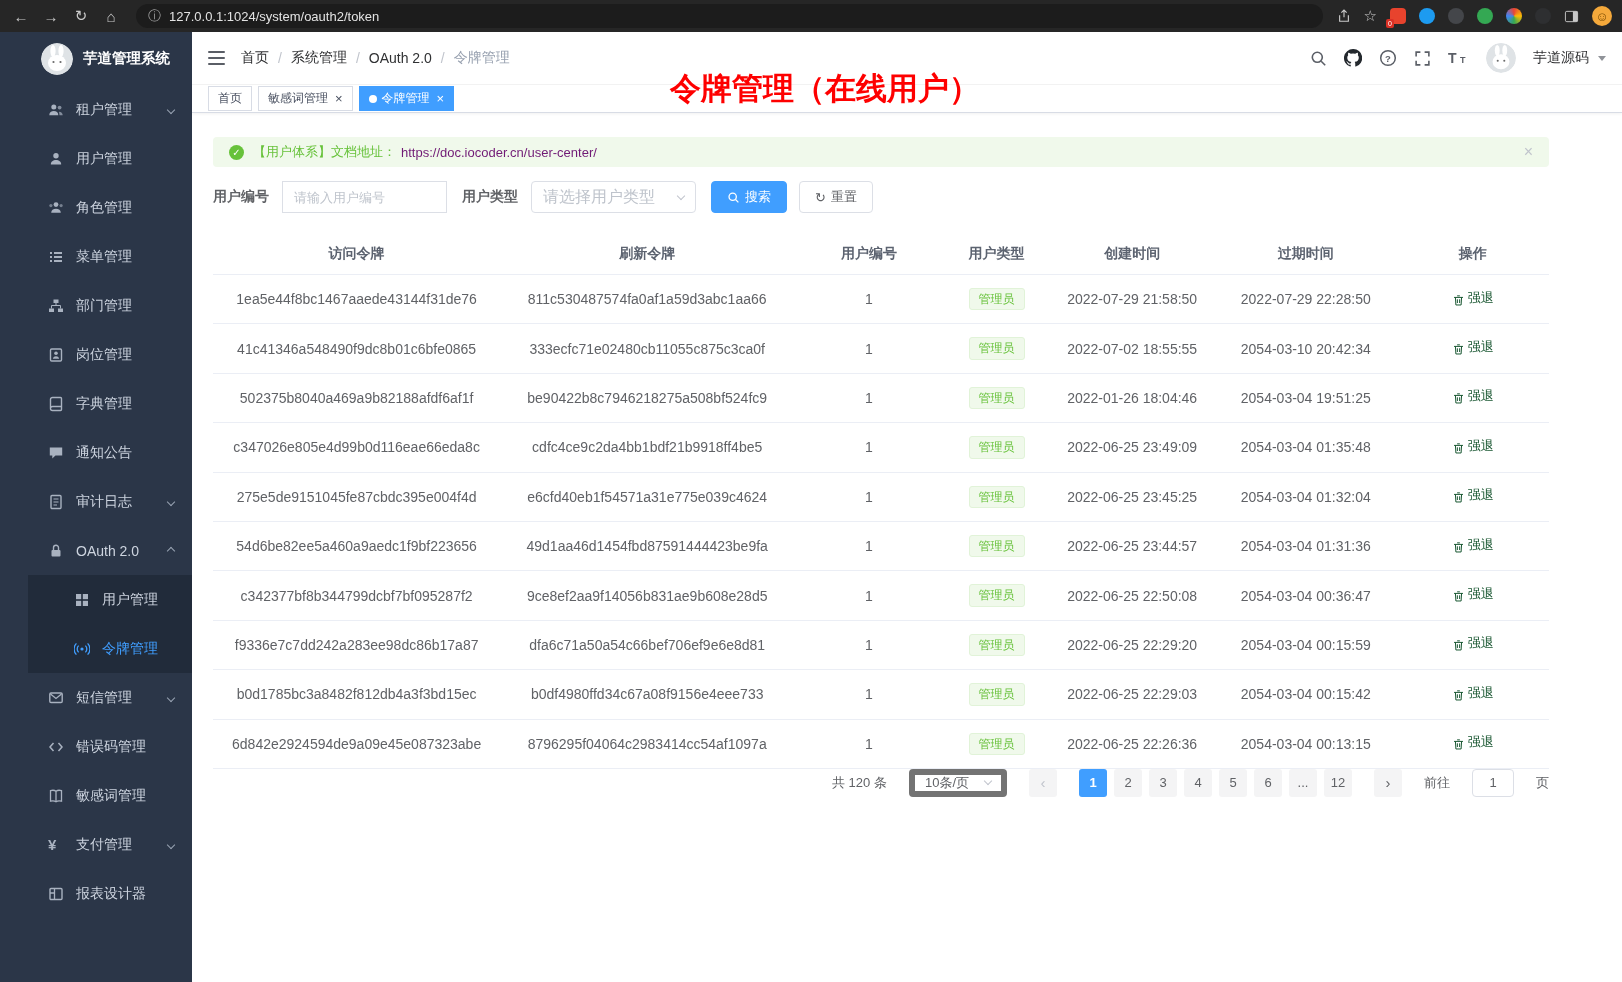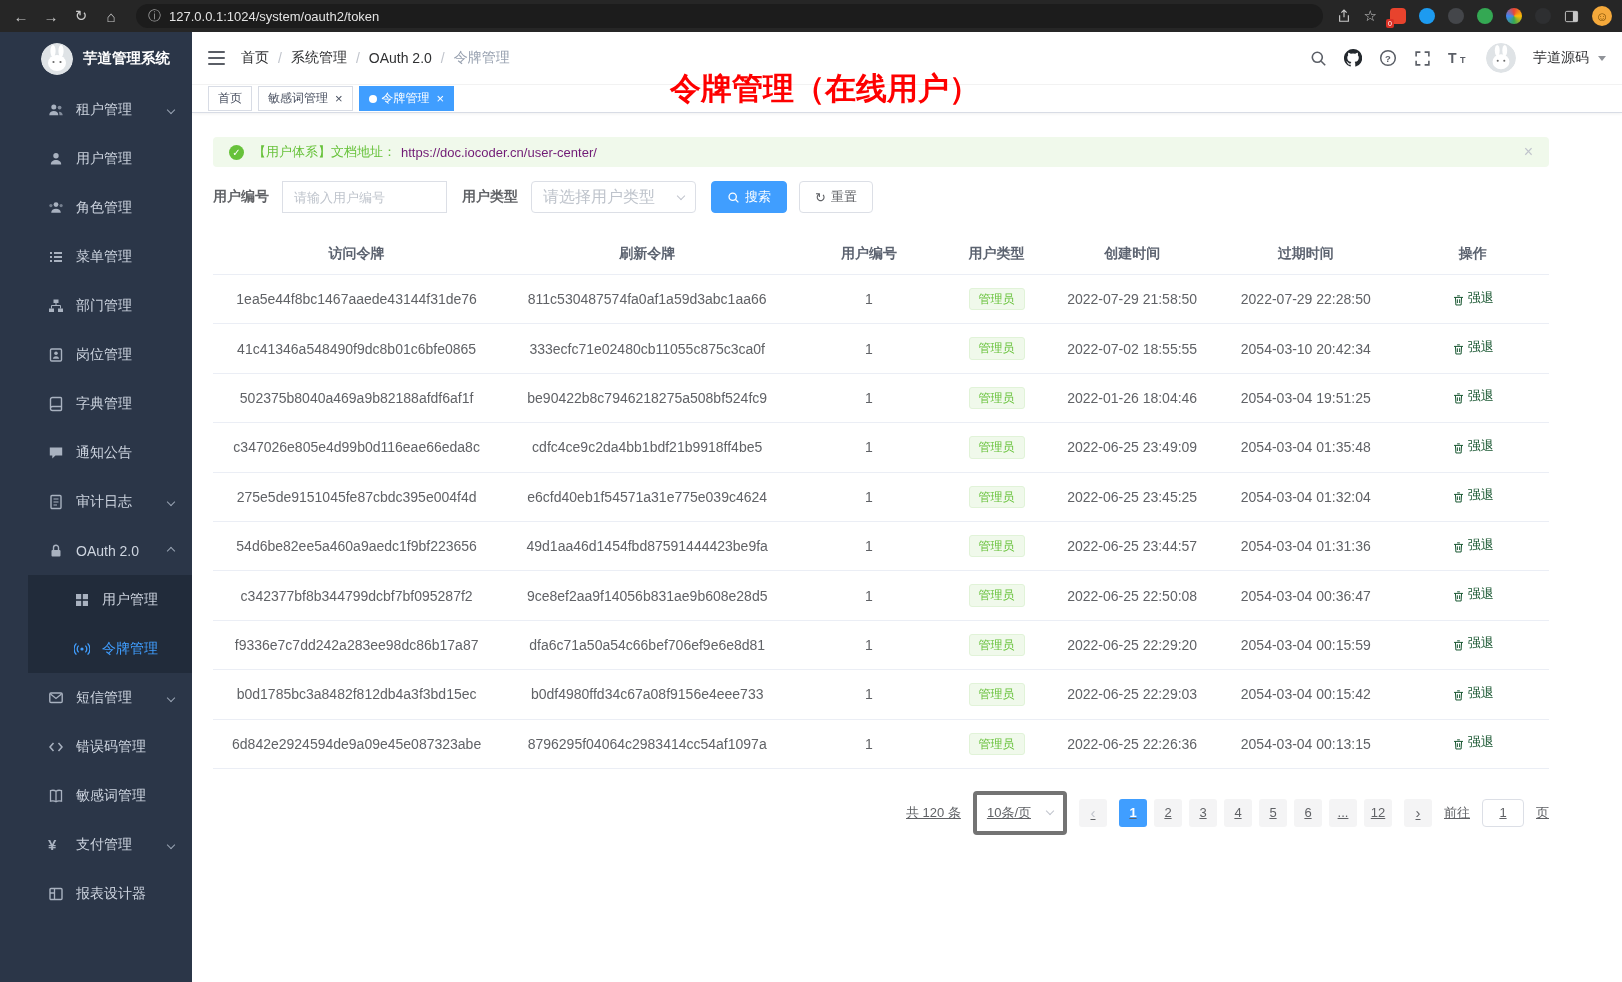--- a/index.html
+++ b/index.html
@@ -114,23 +114,23 @@
   .data-table th:nth-child(1){width:21.5%} .data-table th:nth-child(2){width:22%}
   .data-table th:nth-child(3){width:11.2%} .data-table th:nth-child(4){width:7.9%}
   .data-table th:nth-child(5){width:12.4%} .data-table th:nth-child(6){width:13.6%}
   .data-table th:nth-child(7){width:11.4%}
   .tag-success { display:inline-block; background:#f0f9eb; border:1px solid #e1f3d8;
     color:#67c23a; font-size:12px; padding:3px 9px; border-radius:3px; line-height:1.2; }
   .action-link { color:#14532d; font-size:13px; display:inline-flex; align-items:flex-end;
     gap:3px; cursor:pointer; }
   .act-icon { display:inline-flex; }
 
-  .pagination { display:flex; align-items:center; justify-content:flex-end; margin-top:22px;
-    font-size:13px; color:#606266; gap:12px;text-decoration:underline; }
-  .pg-size { height:44px; border:4px solid #737373; border-radius:4px; padding:0 10px;
+  .pagination { display:flex; align-items:center; justify-content:flex-end; 
+    font-size:13px; color:#606266; gap:22px; }
+  .pg-size { height:28px; border:6px solid #737373; border-radius:4px; padding:0 10px;
     display:flex; align-items:center; gap:16px; cursor:pointer; background:#fff; }
   .pg-btn { min-width:28px; height:28px; border:none; background:#f4f4f5; border-radius:3px;
     color:#606266; font-size:13px; cursor:pointer; font-family:inherit; }
   .pg-prev { color:#c0c4cc; font-size:15px; }
   .pg-next { font-size:15px; }
   .pg-pages { display:flex; gap:7px; }
   .pg-btn.active { background:#409eff; color:#fff; font-weight:700; }
   .pg-goto-input { width:42px; height:28px; border:1px solid #dcdfe6; border-radius:4px;
     text-align:center; font-size:13px; color:#606266; outline:none; }
 

